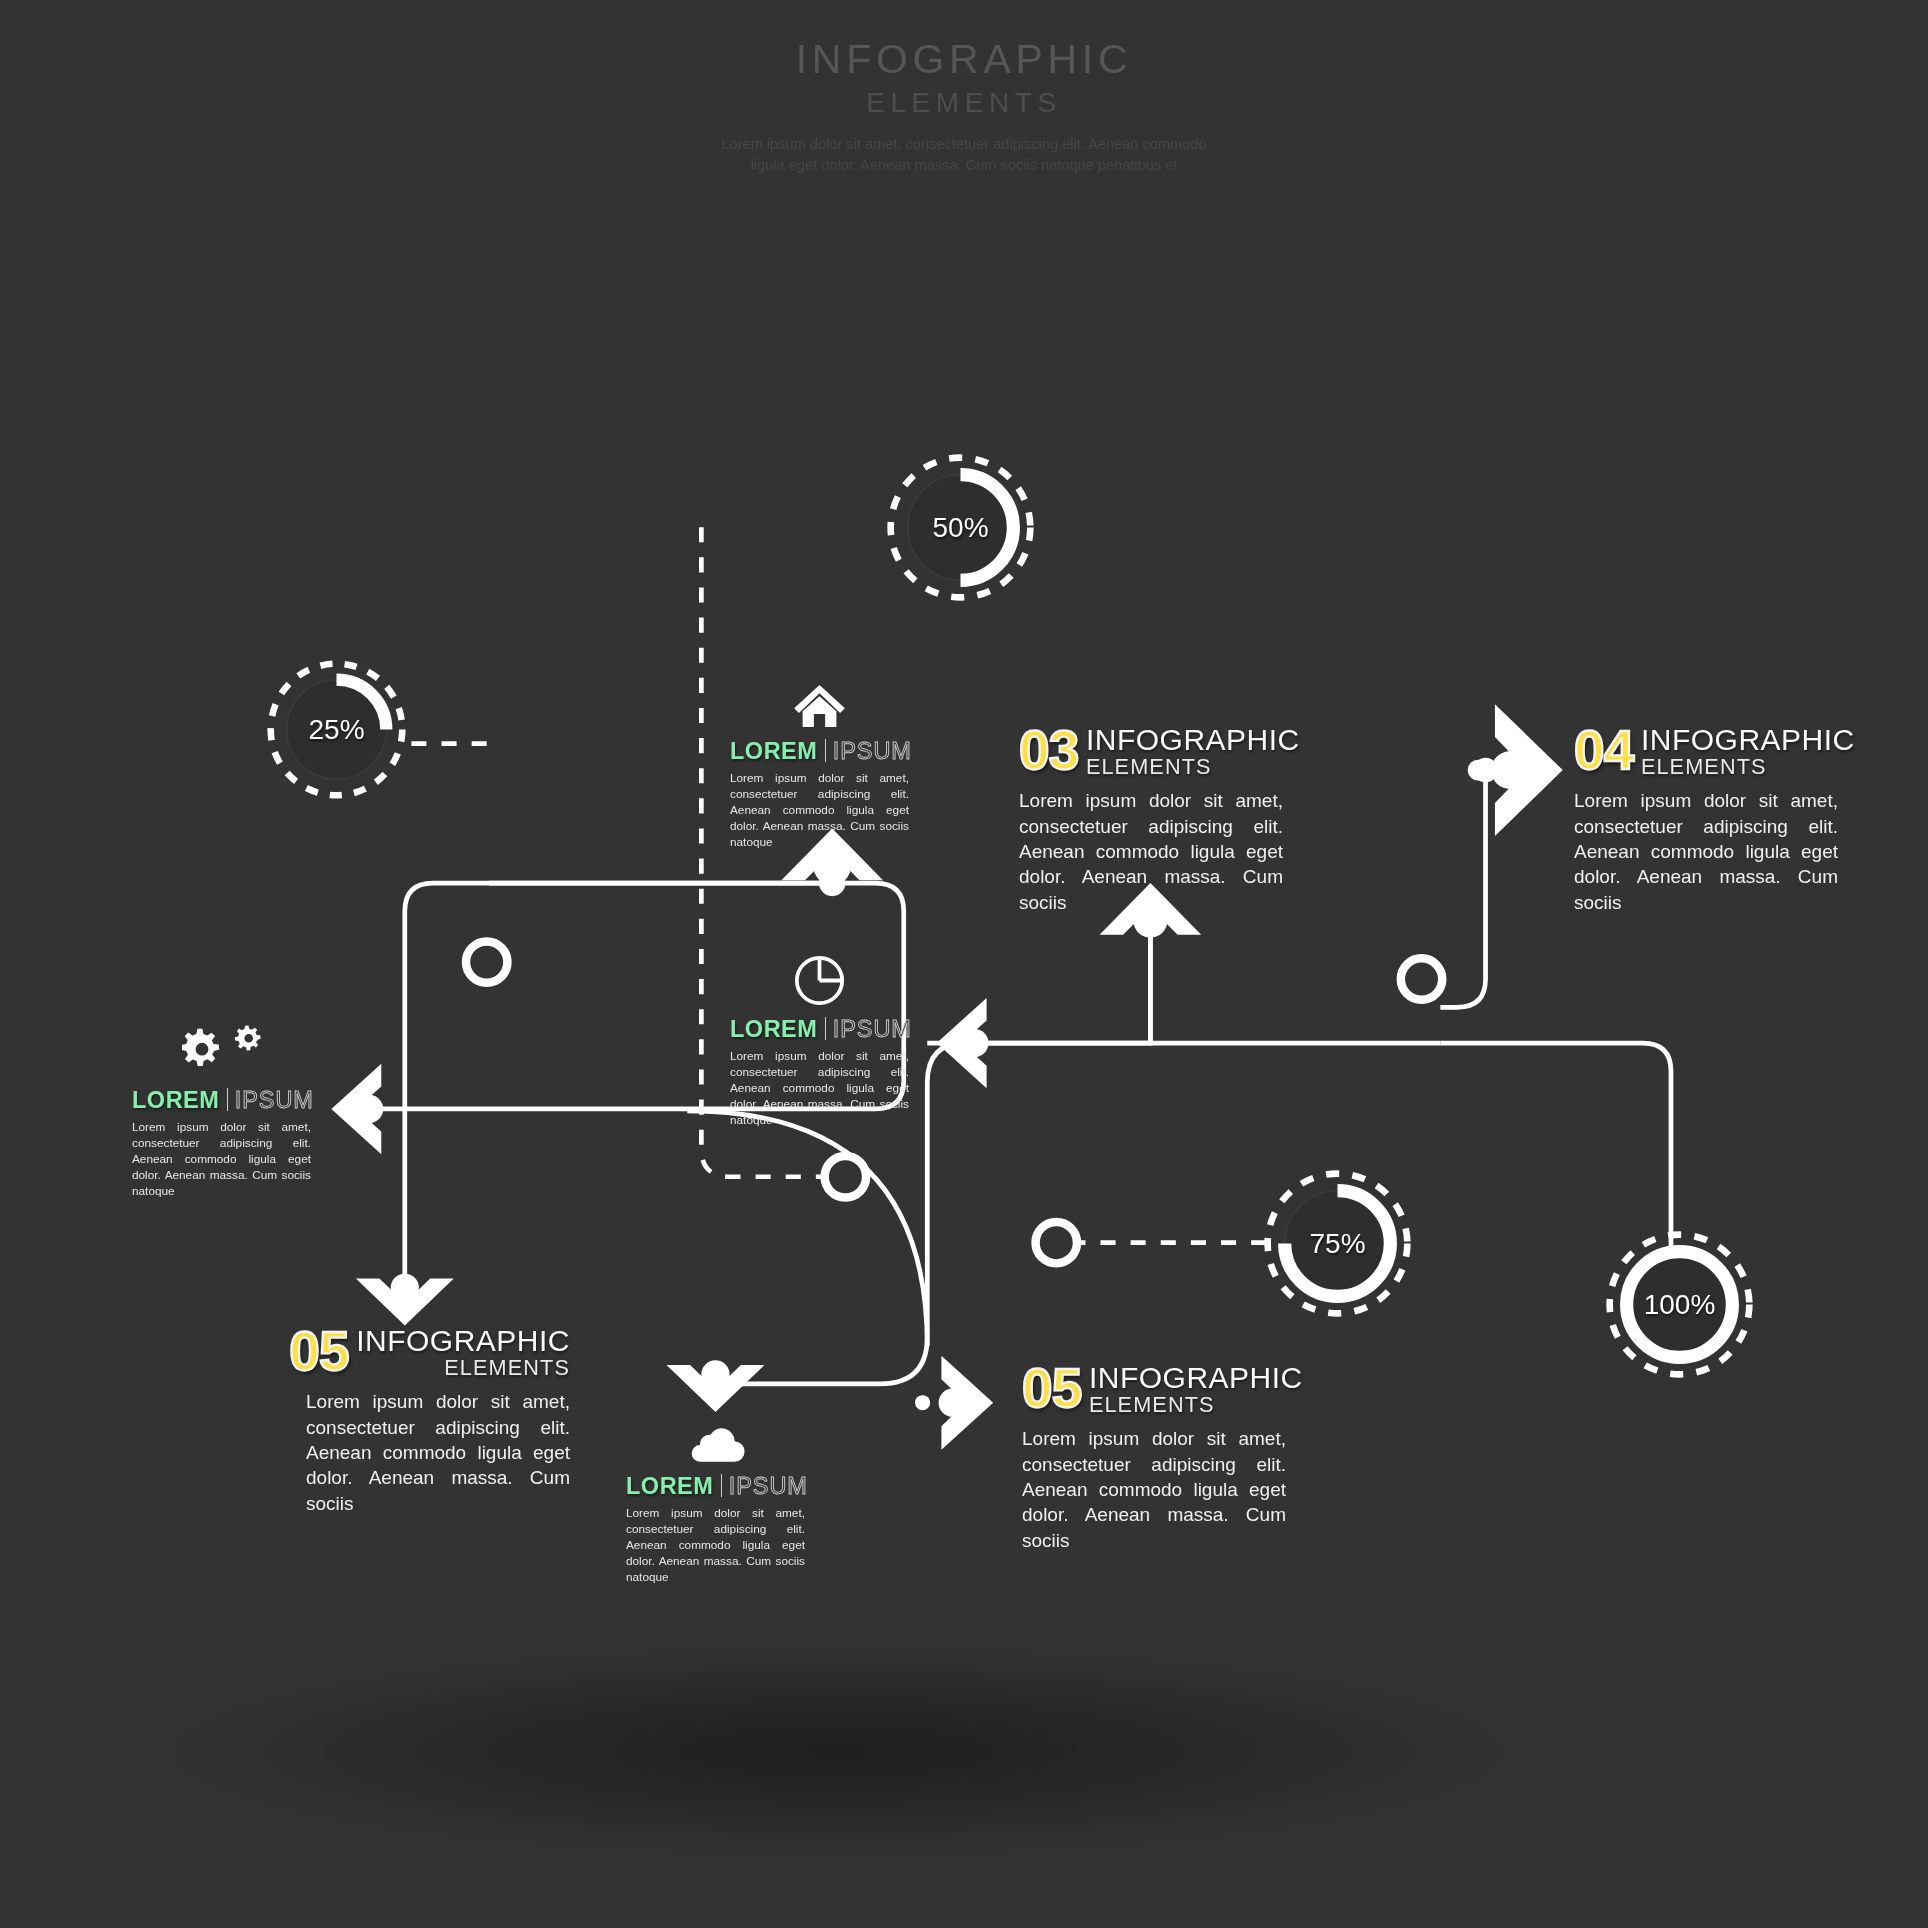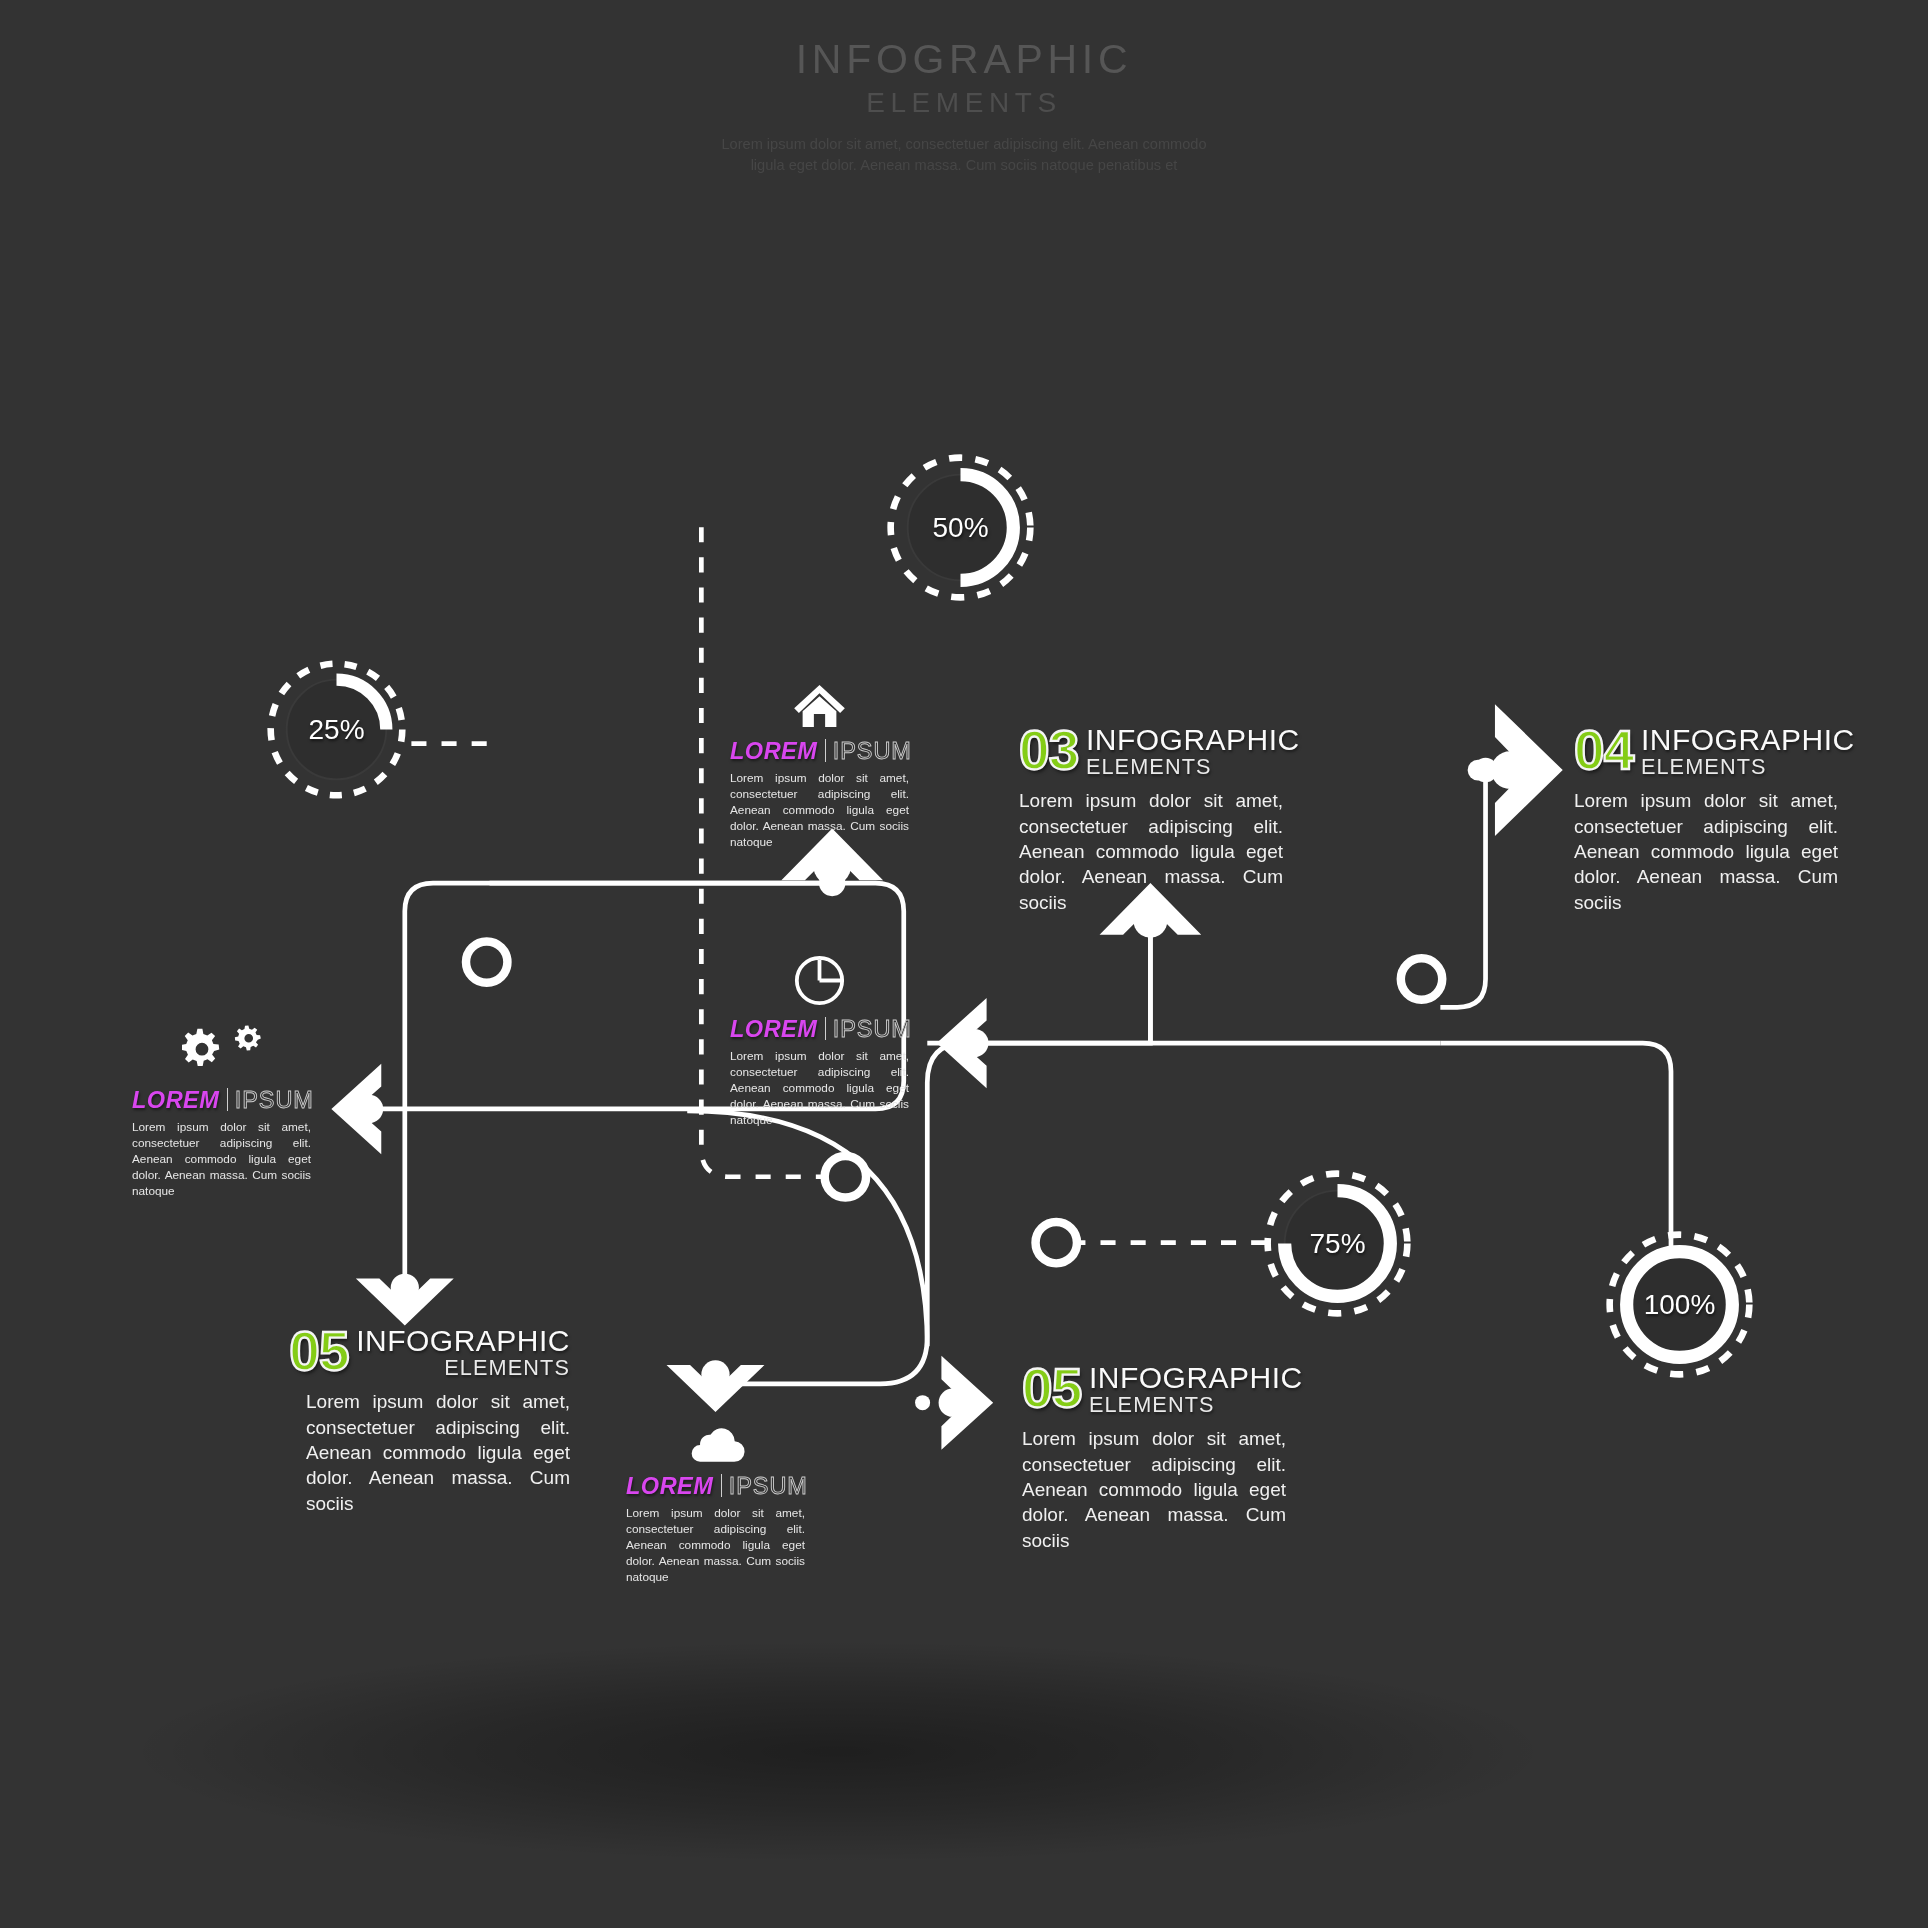--- a/index.html
+++ b/index.html
@@ -40,21 +40,21 @@
     max-width:490px;margin-left:auto;margin-right:auto;
   }
 
   
   .num-block{position:absolute;width:264px;}
   .num-block .head{
     display:flex;align-items:flex-start;white-space:nowrap;
   }
   .num-block .num{
     font-size:55px;line-height:0.92;font-weight:700;
-    color:#84cc16;
+    color:#fde047;
     -webkit-text-stroke:2.3px #f4f4f4;
     text-shadow:1.9px 2.8px 3.8px rgba(0,0,0,0.55);
     letter-spacing:-0.9px;
     font-family:"Liberation Sans", sans-serif;
   }
   .num-block .titles{margin-left:7.5px;padding-top:0.9px;}
   .num-block .t1{
     font-size:30px;line-height:0.95;color:#fafafa;letter-spacing:0.5px;
     font-weight:400;text-shadow:0.9px 1.9px 2.8px rgba(0,0,0,0.5);
   }
@@ -69,23 +69,22 @@
   .num-block.rt{text-align:right;}
   .num-block.rt .head{justify-content:flex-end;}
 
   
   .ico-block{position:absolute;width:179px;text-align:center;}
   .ico-block .glyph{height:55px;display:flex;align-items:flex-end;justify-content:center;margin-bottom:11.3px;}
   .ico-block .li{
     font-size:0;white-space:nowrap;line-height:1;
   }
   .ico-block .li .lorem{
-    font-size:23.5px;font-weight:700;color:#d946ef;letter-spacing:0.5px;
+    font-size:23.5px;font-weight:700;color:#86efac;letter-spacing:0.5px;
     text-shadow:0.9px 1.9px 2.8px rgba(0,0,0,0.5);
-    font-style:italic;
   }
   .ico-block .li .sep{
     display:inline-block;width:1.4px;height:22.6px;background:#cfcfcf;
     margin:0 6.6px 0 7.5px;vertical-align:-2.8px;
   }
   .ico-block .li .ipsum{
     font-size:23.5px;font-weight:300;color:#333;
     -webkit-text-stroke:0.9px #cccccc;letter-spacing:0.9px;
   }
   .ico-block .small{

